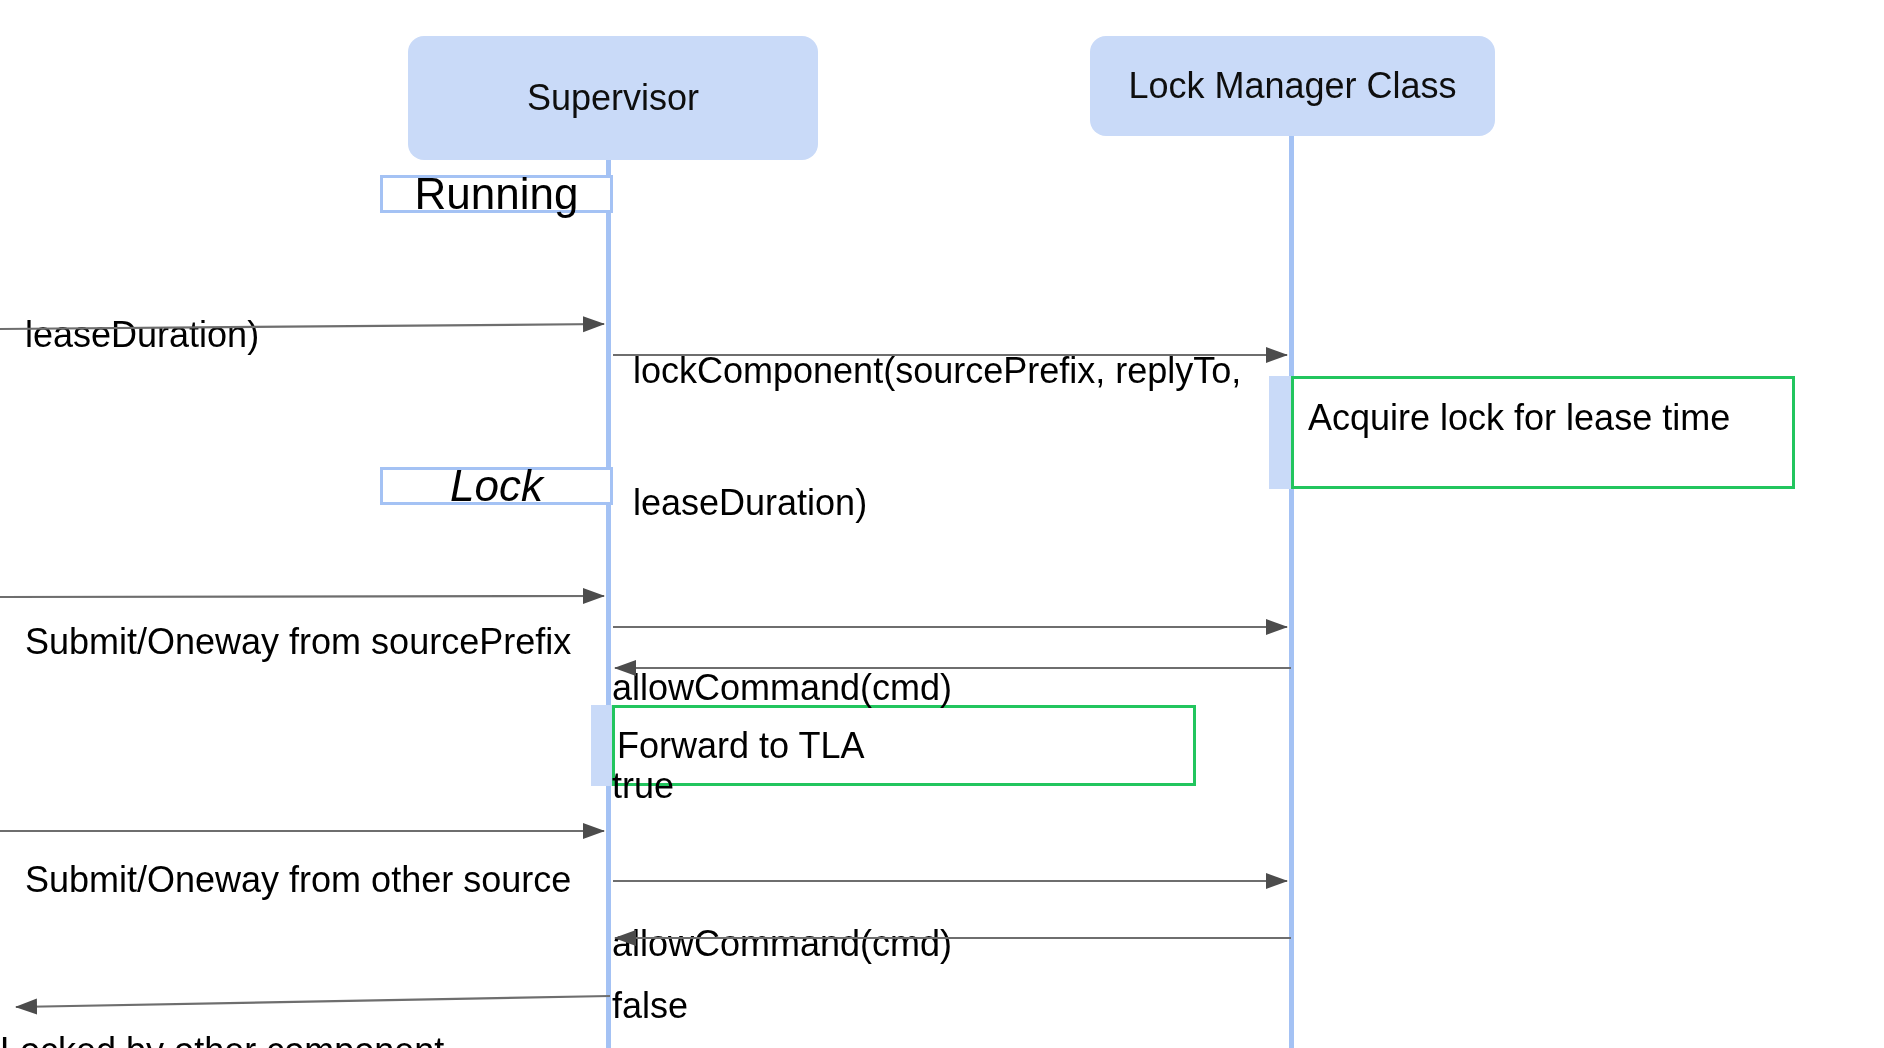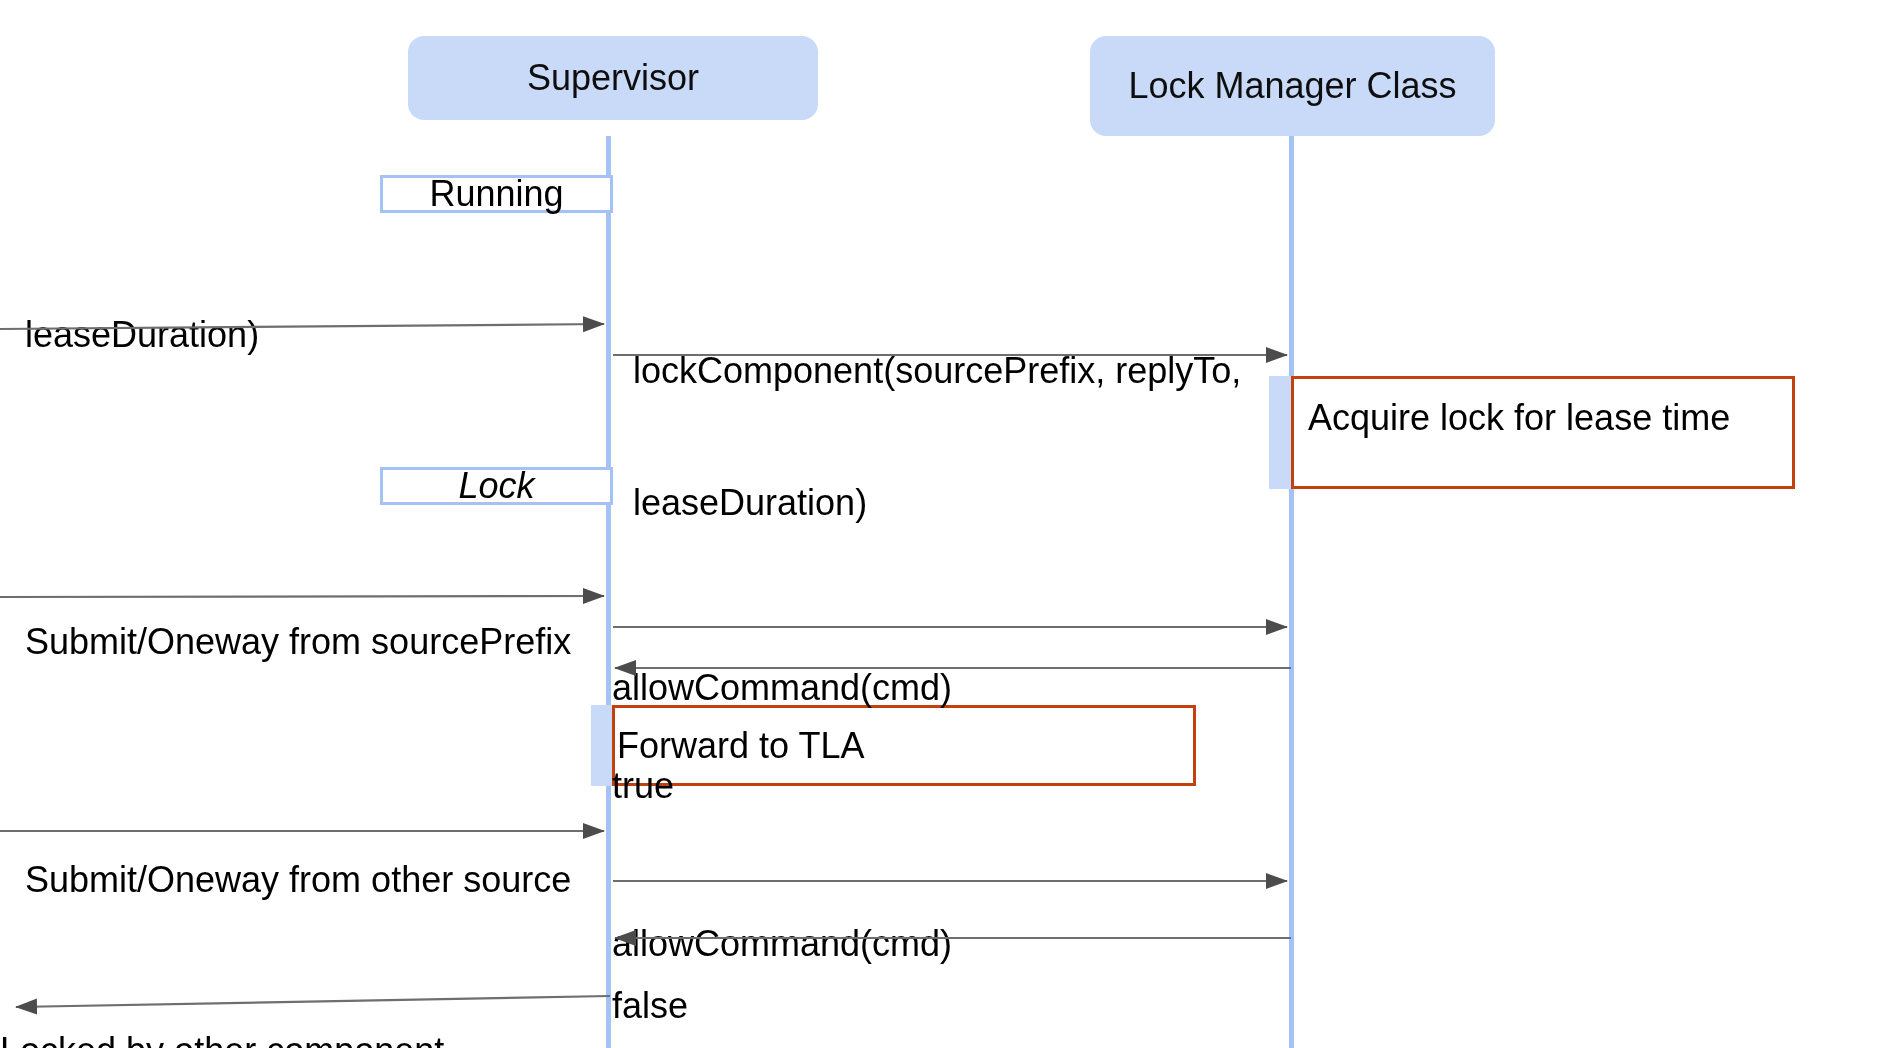--- a/index.html
+++ b/index.html
@@ -13,41 +13,41 @@
     background:#c9daf8;border-radius:16px;
     display:flex;align-items:center;justify-content:center;
     font-size:36px;color:#0e0e0e;
   }
   
   .lifeline{background:#a4c2f4;}
   
   .state-box{
     background:#ffffff;border:3px solid #a4c2f4;box-sizing:border-box;
     display:flex;align-items:center;justify-content:center;
-    font-size:36px;
+    font-size:44px;
   }
   
   .note-box{
-    background:#ffffff;border:3px solid #c2410c;box-sizing:border-box;
+    background:#ffffff;border:3px solid #22c55e;box-sizing:border-box;
     font-size:36px;
   }
   .note-line{white-space:pre-wrap;line-height:46px;}
   .activation{background:#c9daf8;}
   
   .msg-label{font-size:36px;line-height:44px;white-space:pre;}
   .msg-label.centered{}
   svg.arrow-layer{position:absolute;left:0;top:0;}
 </style>
 </head>
 <body>
 
 <div class="abs lifeline" style="left:606px;top:136px;width:5px;height:912px;"></div>
 <div class="abs lifeline" style="left:1289px;top:133px;width:5px;height:915px;"></div>
 
-<div class="abs participant" style="left:408px;top:36px;width:410px;height:84px;">
+<div class="abs participant" style="left:408px;top:36px;width:410px;height:124px;">
   <span>Supervisor</span>
 </div>
 <div class="abs participant" style="left:1090px;top:36px;width:405px;height:100px;">
   <span>Lock Manager Class</span>
 </div>
 
 <div class="abs state-box" style="left:380px;top:175px;width:233px;height:38px;">
   <span>Running</span>
 </div>
 <div class="abs state-box" style="left:380px;top:467px;width:233px;height:38px;font-style:italic;">

